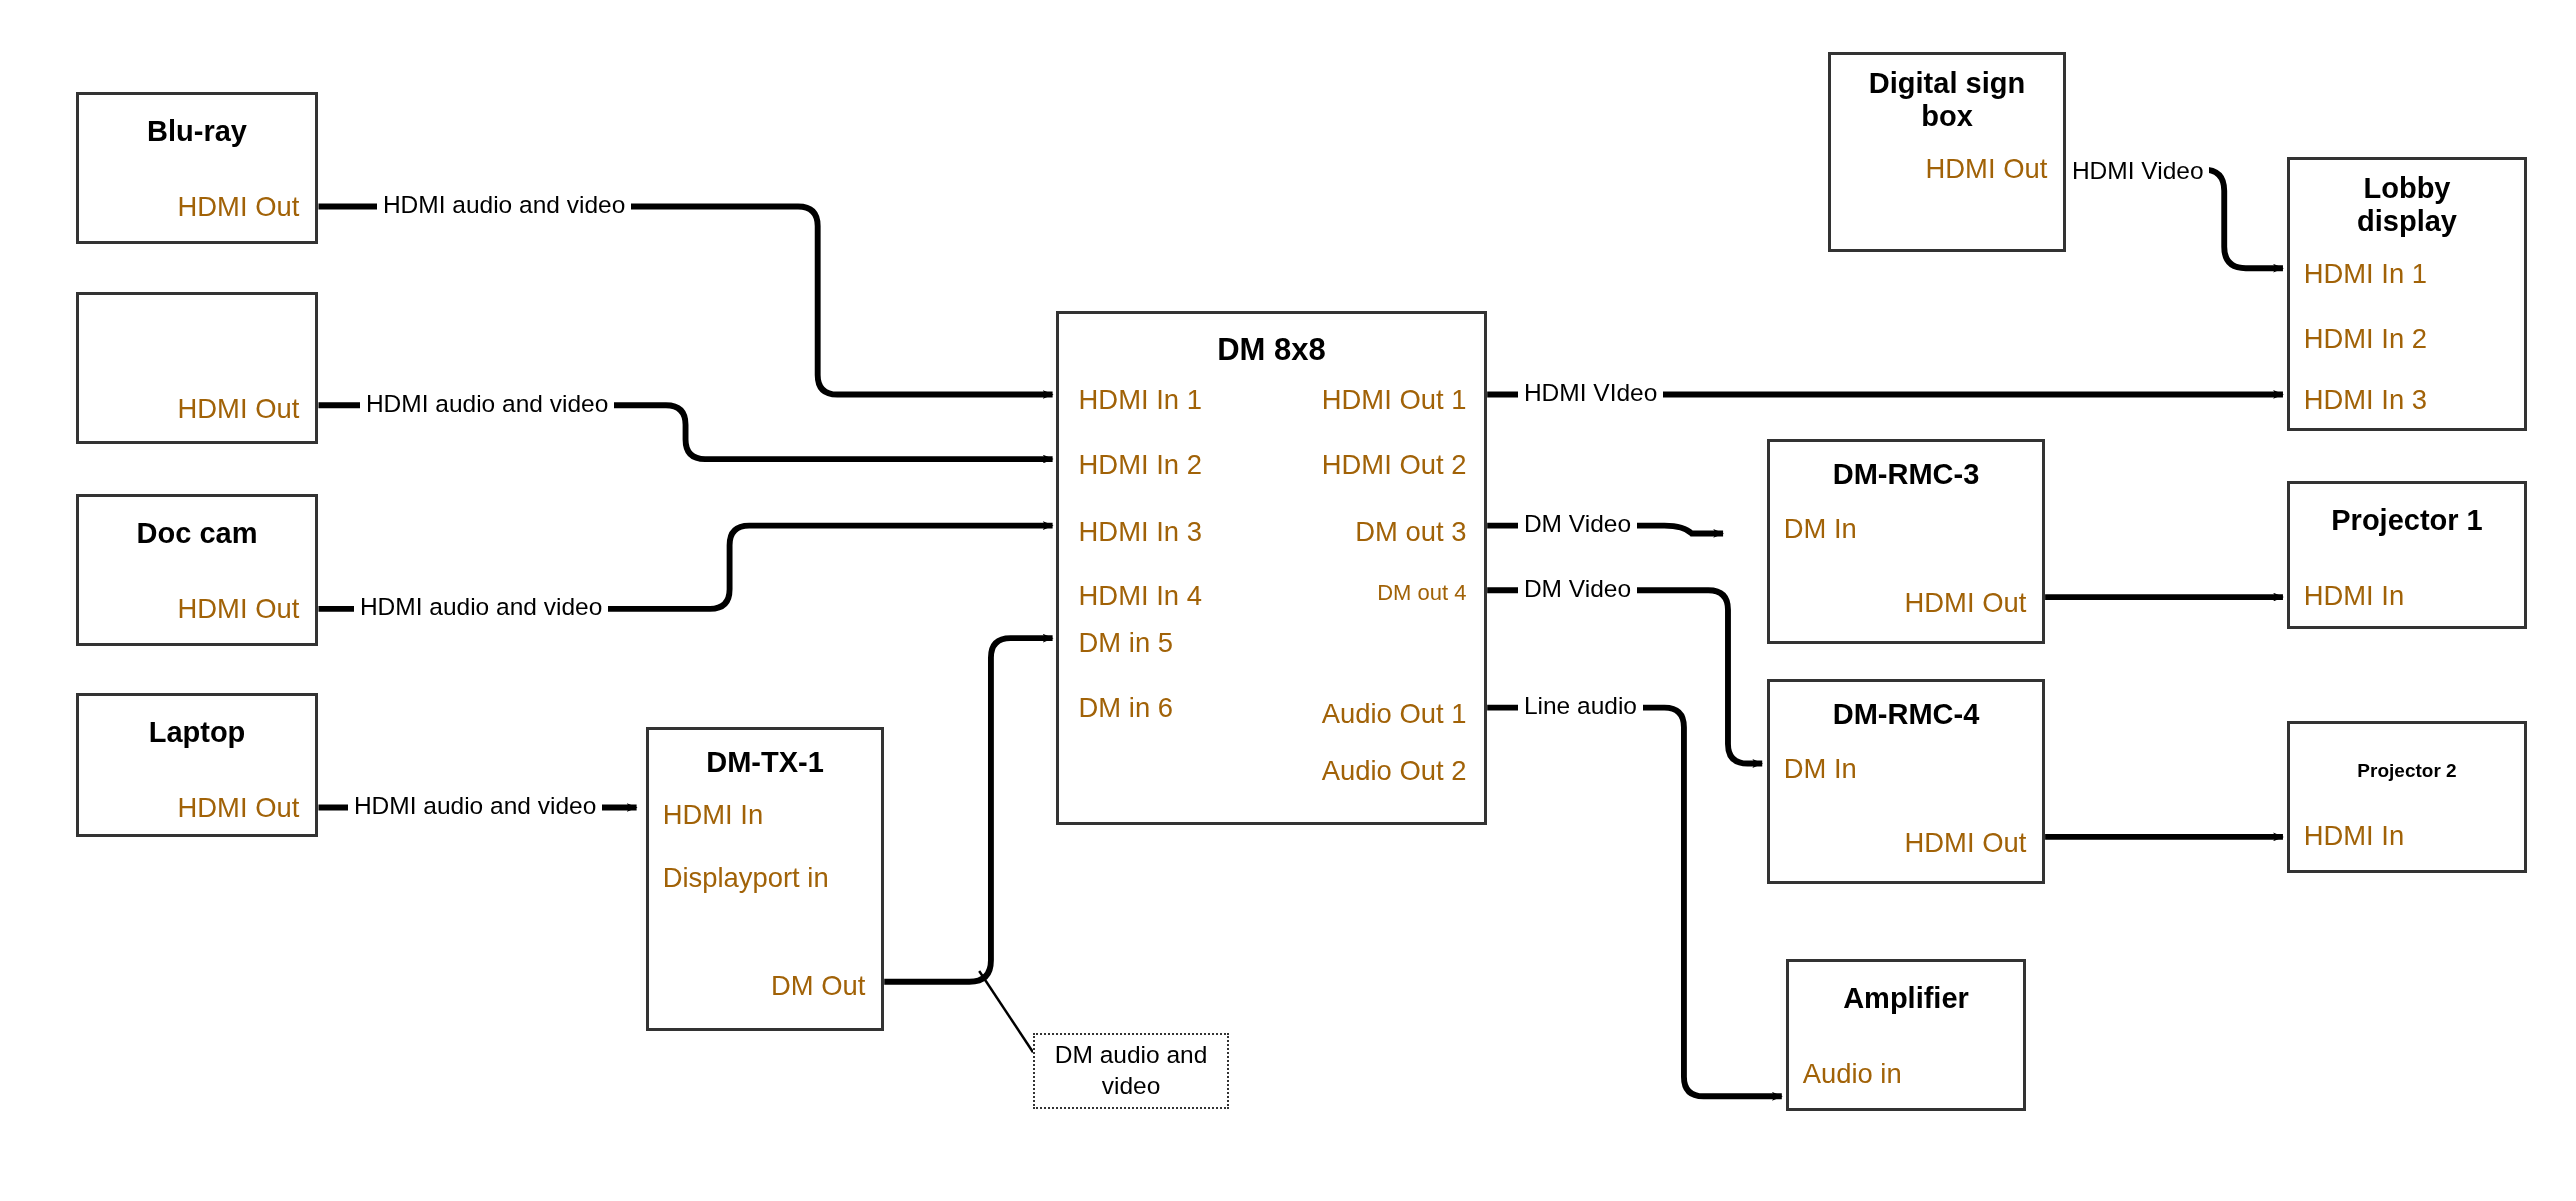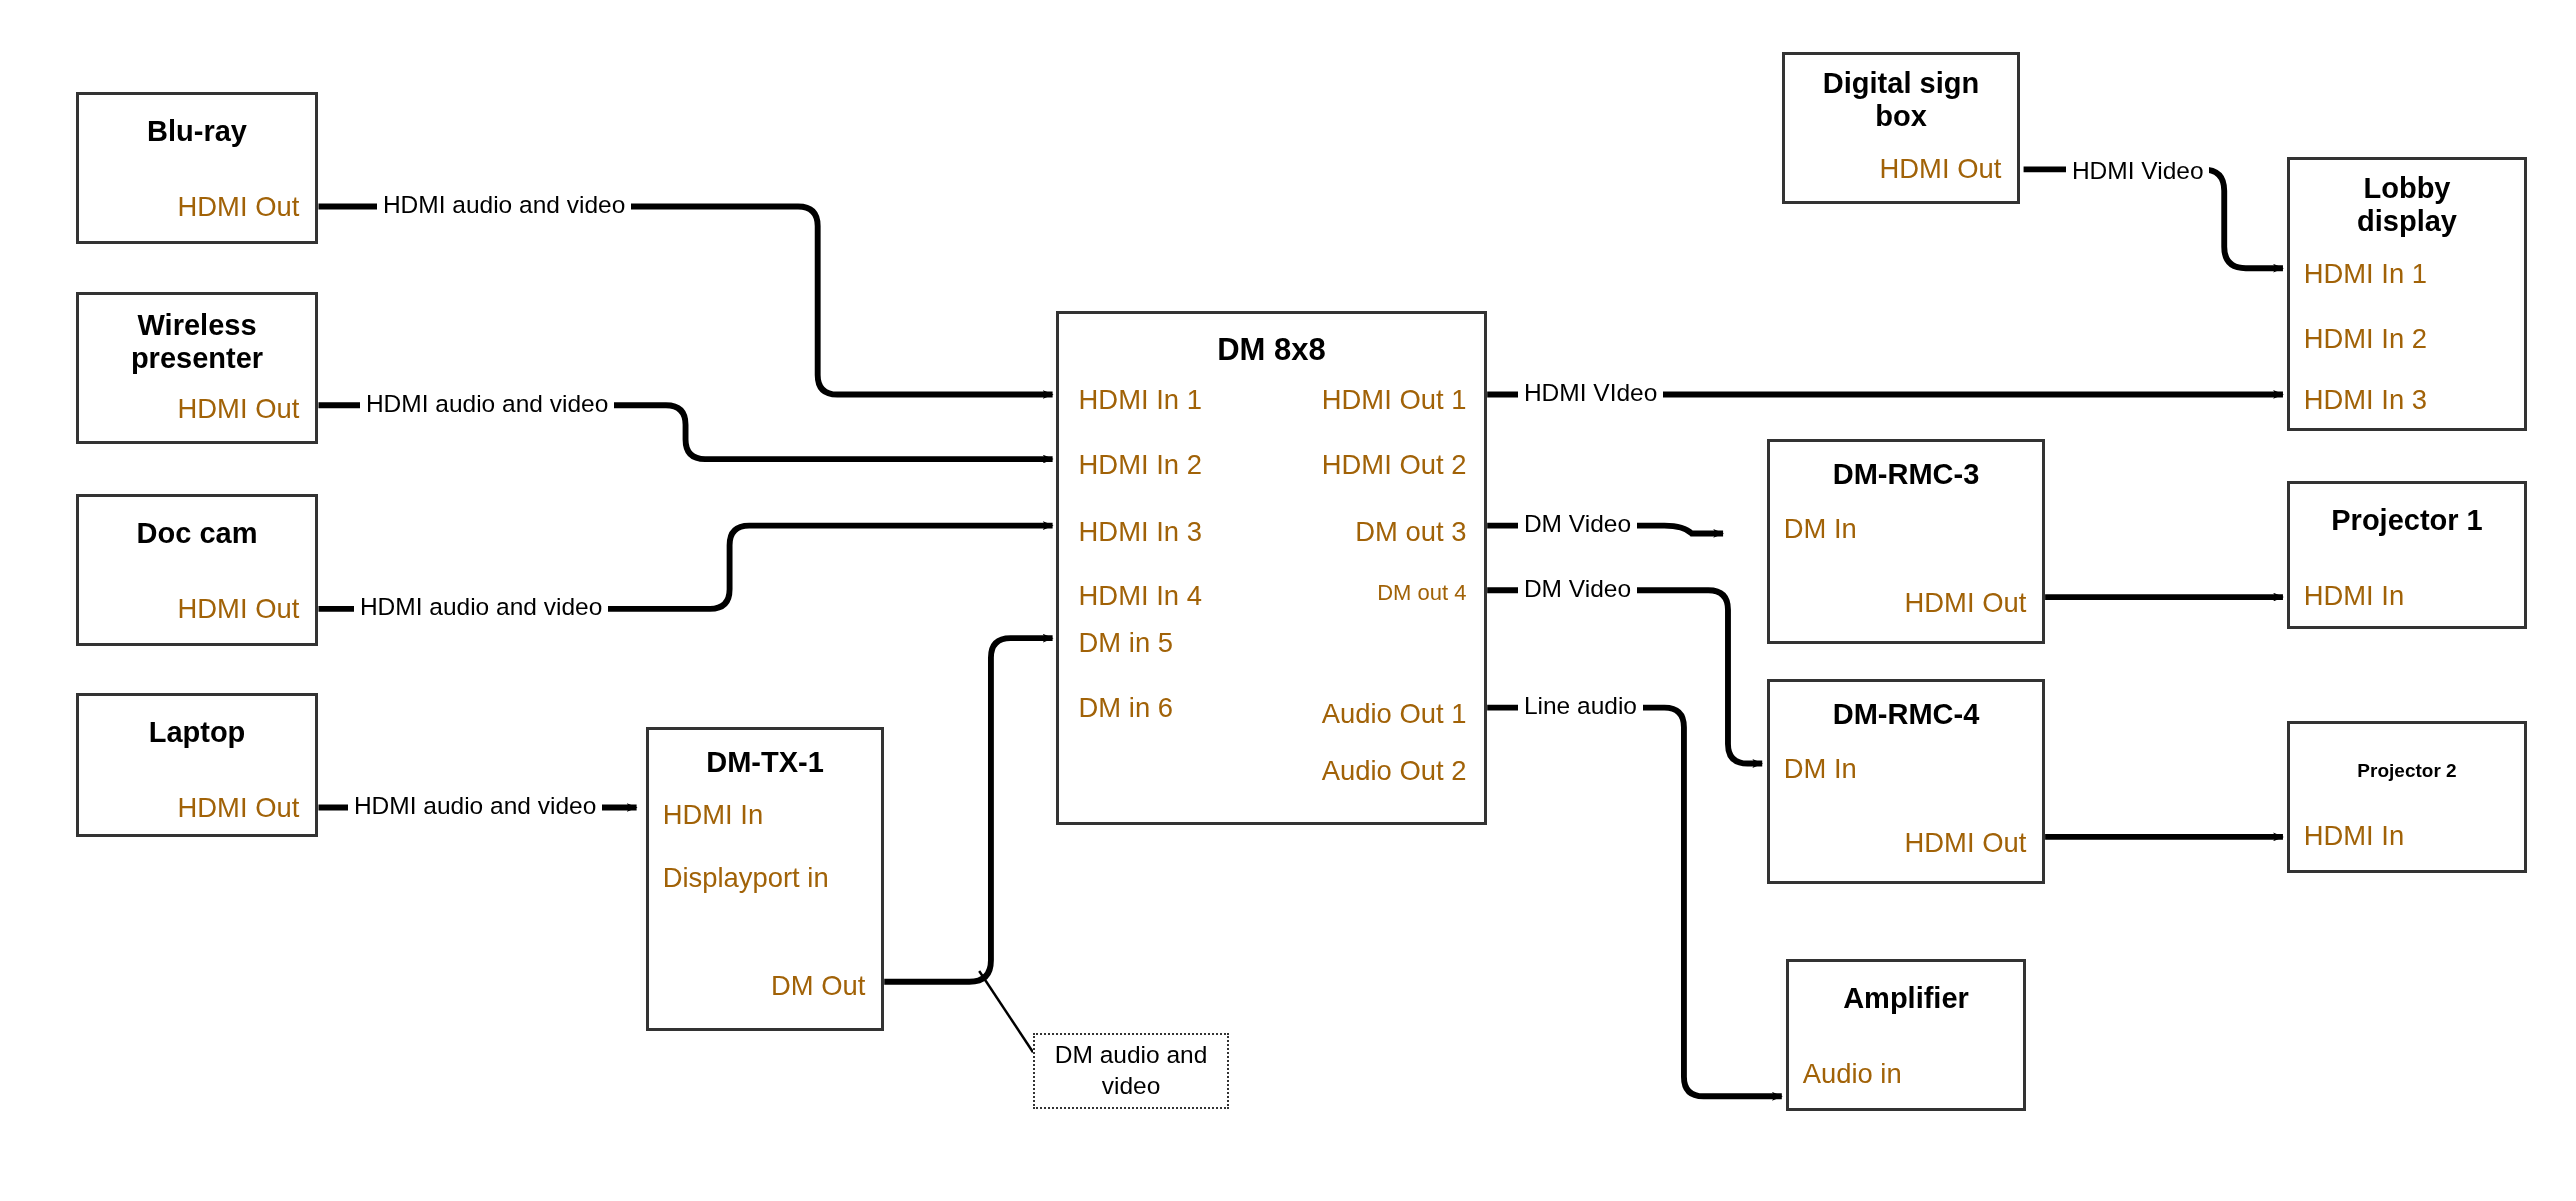--- a/index.html
+++ b/index.html
@@ -121,24 +121,20 @@
   <div class="wirelabel" style="left:1518px; top:694px; font-size:24.5px;">Line audio</div>
 
   <div class="wirelabel" style="left:2066px; top:159px; font-size:24.5px;">HDMI Video</div>
 
   <div class="node" style="left:76px; top:92px; width:242px; height:152px;">
     <div class="title" style="font-size:29px; margin-top:19.6px;">Blu-ray</div>
     <div class="port right abs" style="font-size:27.4px; right:15.7px; top:96px;">HDMI Out</div>
   </div>
 
   <div class="node" style="left:76px; top:292px; width:242px; height:152px;">
-    <div class="title" style="font-size:29px; margin-top:13.7px; line-height:1.15;">
-      <div>Wireless</div>
-      <div>presenter</div>
-    </div>
     <div class="port right abs" style="font-size:27.4px; right:15.7px; top:98px;">HDMI Out</div>
   </div>
 
   <div class="node" style="left:76px; top:494px; width:242px; height:152px;">
     <div class="title" style="font-size:29px; margin-top:19.6px;">Doc cam</div>
     <div class="port right abs" style="font-size:27.4px; right:15.7px; top:96px;">HDMI Out</div>
   </div>
 
   <div class="node" style="left:76px; top:693px; width:242px; height:144px;">
     <div class="title" style="font-size:29px; margin-top:19.6px;">Laptop</div>
@@ -163,21 +159,21 @@
     <div class="port left abs" style="font-size:27.4px; left:19.6px; top:378px;">DM in 6</div>
 
     <div class="port right abs" style="font-size:27.4px; right:17.6px; top:70px;">HDMI Out 1</div>
     <div class="port right abs" style="font-size:27.4px; right:17.6px; top:135px;">HDMI Out 2</div>
     <div class="port right abs" style="font-size:27.4px; right:17.6px; top:202px;">DM out 3</div>
     <div class="port right abs" style="font-size:22px; right:17.6px; top:266px;">DM out 4</div>
     <div class="port right abs" style="font-size:27.4px; right:17.6px; top:384px;">Audio Out 1</div>
     <div class="port right abs" style="font-size:27.4px; right:17.6px; top:441px;">Audio Out 2</div>
   </div>
 
-  <div class="node" style="left:1782px; top:52px; width:238px; height:152px;">
+  <div class="node" style="left:1828px; top:52px; width:238px; height:200px;">
     <div class="title" style="font-size:29px; margin-top:11.7px; line-height:1.15;">
       <div>Digital sign</div>
       <div>box</div>
     </div>
     <div class="port right abs" style="font-size:27.4px; right:15.7px; top:98px;">HDMI Out</div>
   </div>
 
   <div class="node" style="left:2287px; top:157px; width:240px; height:274px;">
     <div class="title" style="font-size:29px; margin-top:11.7px; line-height:1.15;">
       <div>Lobby</div>

